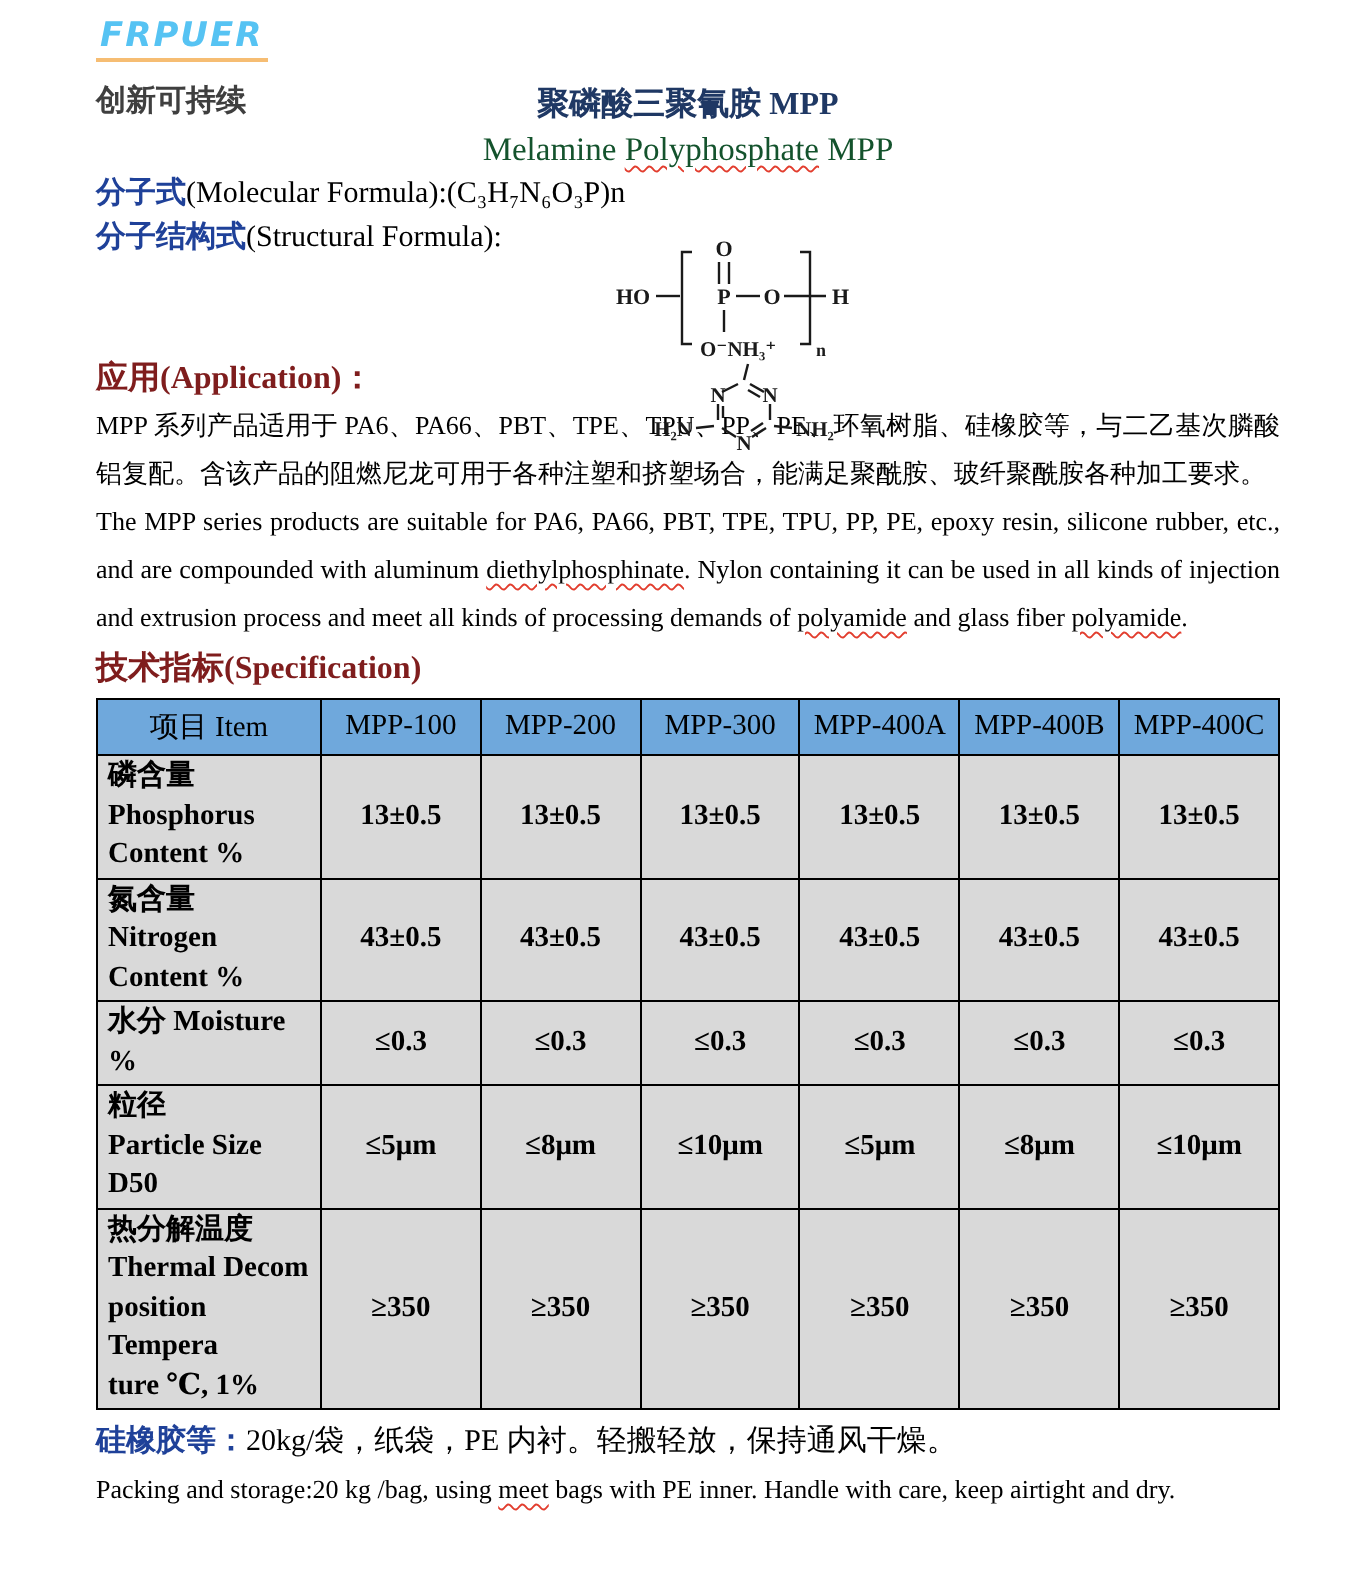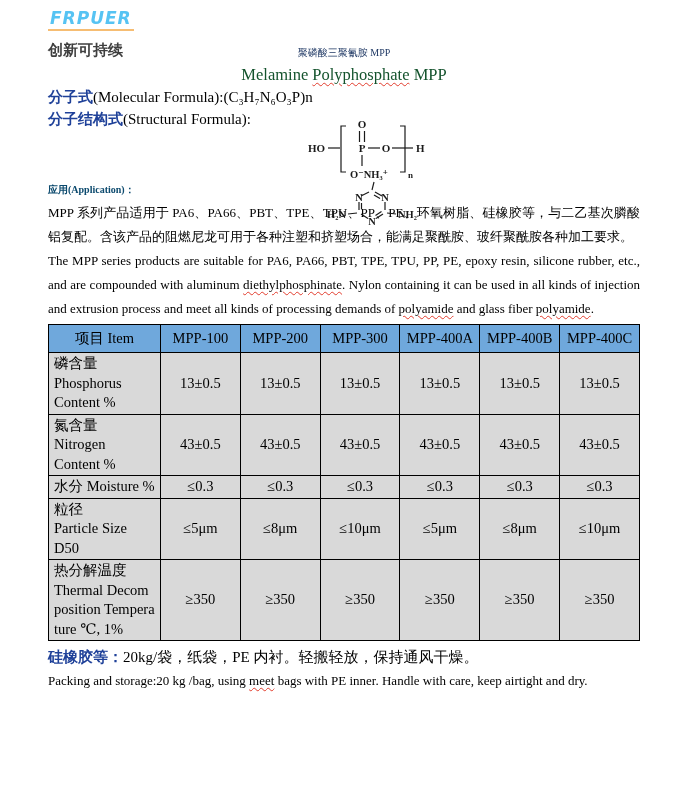--- a/index.html
+++ b/index.html
@@ -15,39 +15,39 @@
   .logo {
     font-family:"DejaVu Sans","Liberation Sans",sans-serif;
     font-style:italic; font-weight:800; font-size:17px; letter-spacing:1px;
     color:#56c3f3; border-bottom:2px solid #f6bd73; padding:0 2px 1px 2px;
   }
   .tagline {
     font-family:"DejaVu Sans","Liberation Sans",sans-serif;
     font-weight:bold; font-size:15px; color:#3f3f3f;
   }
   
-  .title-zh { text-align:center; color:#1f3864; font-weight:normal; font-size:10px; line-height:21px; margin-top:8px; }
+  .title-zh { text-align:center; color:#1f3864; font-weight:bold; font-size:16px; line-height:21px; margin-top:8px; }
   .title-en { text-align:center; color:#14532d; font-weight:normal; font-size:16.5px; line-height:23px; }
   .wavy { text-decoration:underline; text-decoration-style:wavy; text-decoration-color:#e23d2e; text-decoration-thickness:1px; text-underline-offset:2px; }
   
   .cas { color:#1f4199; font-weight:bold; font-size:15.5px; line-height:22px; margin-top:4px; }
   .formula-line { font-size:15px; line-height:22px; }
   .zh-label { color:#1f4199; font-weight:bold; }
   .struct-spacer { height:46px; }
   svg.structure { position:absolute; left:300px; top:114px; }
   svg.structure text { font-family:"Liberation Serif","DejaVu Serif",serif; font-weight:bold; fill:#1a1a1a; }
   svg.structure line, svg.structure polyline { stroke:#1a1a1a; stroke-width:1.2; fill:none; }
   
-  .blue-heading { color:#0c4a6e; font-weight:bold; font-size:10px; line-height:23px; margin-top:2px; }
+  .blue-heading { color:#7f1d1d; font-weight:bold; font-size:16px; line-height:23px; margin-top:2px; }
   .para { font-size:13px; line-height:24px; text-align:justify; }
   
   table { border-collapse:collapse; width:100%; margin-top:3px; font-size:14.5px; table-layout:fixed;padding-left:42px; }
   th, td { border:1.6px solid #000; }
   th { background:#6fa8dc; font-weight:normal; padding:4px 2px; text-align:center; }
-  td { background:#d9d9d9; text-align:center; padding:1px 2px; line-height:19.5px; }
+  td { background:#d9d9d9; text-align:center; padding:1px 2px; line-height:19.5px;font-weight:bold; }
   td.label-cell { text-align:left; padding-left:5px; }
   
   .packing-zh { margin-top:5px; font-size:15px; line-height:23px; }
   .packing-heading { color:#1f4199; font-weight:bold; }
 </style>
 </head>
 <body>
 
 <div class="page">
 
@@ -100,20 +100,21 @@
       <text x="98" y="104" font-size="10.5">NH₂</text>
     </g>
   </svg>
 
   <div class="struct-spacer"></div>
 
   <div class="blue-heading">应用(Application)：</div>
   <div class="para">MPP 系列产品适用于 PA6、PA66、PBT、TPE、TPU、PP、PE、环氧树脂、硅橡胶等，与二乙基次膦酸铝复配。含该产品的阻燃尼龙可用于各种注塑和挤塑场合，能满足聚酰胺、玻纤聚酰胺各种加工要求。</div>
   <div class="para"><span>The MPP series products are suitable for PA6, PA66, PBT, TPE, TPU, PP, PE, epoxy resin, silicone rubber, etc., and are compounded with aluminum </span><span class="wavy">diethylphosphinate</span><span>. Nylon containing it can be used in all kinds of injection and extrusion process and meet all kinds of processing demands of </span><span class="wavy">polyamide</span><span> and glass fiber </span><span class="wavy">polyamide</span><span>.</span></div>
 
+  <div class="blue-heading">技术指标(Specification)</div>
 
   <table>
     <colgroup>
         <col style="width:112px">
         <col>
         <col>
         <col>
         <col>
         <col>
         <col>

